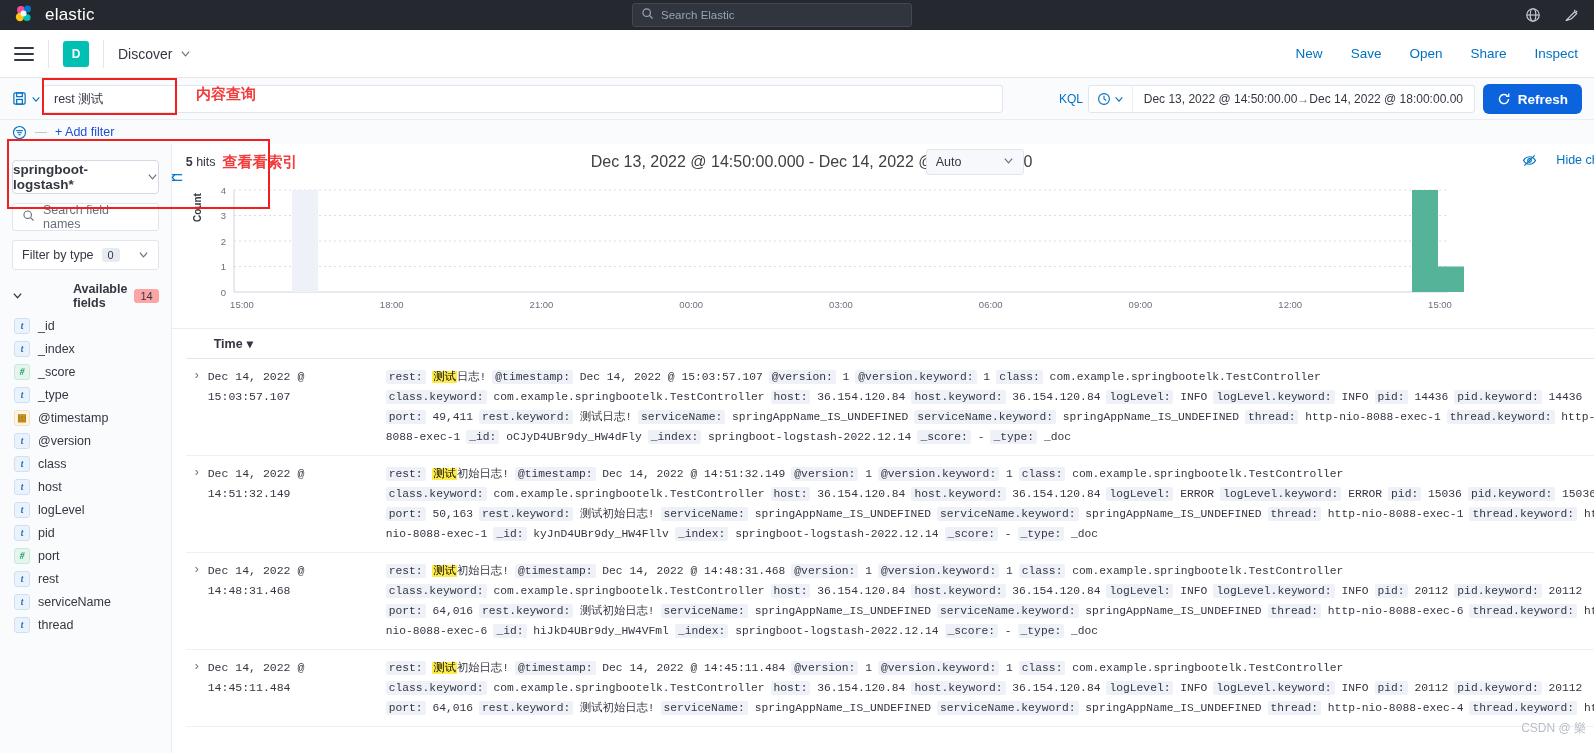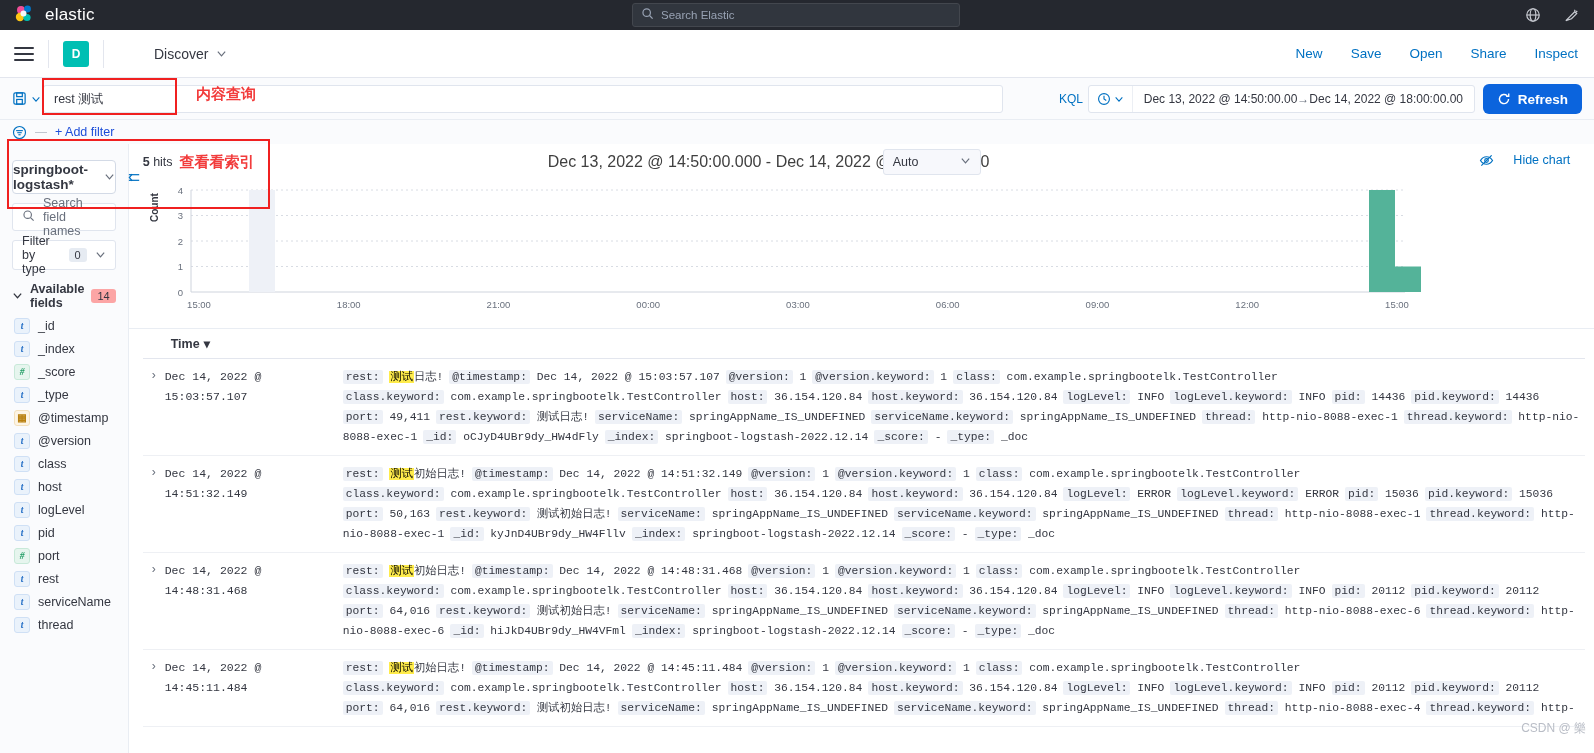--- a/index.html
+++ b/index.html
@@ -13,21 +13,21 @@
 
   
   .topbar {
     height: 30px; background: #25282f; display: flex; align-items: center;
     padding: 0 14px; position: relative;
   }
   .brand { display: flex; align-items: center; gap: 9px; }
   .brand-logo { width: 22px; height: 22px; position: relative; }
   .brand-name { color: #fff; font-size: 17px; letter-spacing: .2px; }
   .global-search {
-    position: absolute; left: 632px; top: 3px; width: 328px; height: 24px;
+    position: absolute; left: 632px; top: 3px; width: 280px; height: 24px;
     background: #31363e; border: 1px solid #43474e; border-radius: 3px;
     display: flex; align-items: center; gap: 7px; padding: 0 8px;
   }
   .global-search .ph { color: #98a2b3; font-size: 11.5px; }
   .topbar-right { position: absolute; right: 14px; top: 0; height: 30px;
     display: flex; align-items: center; gap: 22px; }
   .topbar-right .ti { color: #c9ccd3; display: flex; align-items: center; cursor: pointer; }
 
   
   .navrow {
@@ -35,21 +35,21 @@
     display: flex; align-items: center; padding: 0 14px; position: relative;
   }
   .hamburger { width: 20px; height: 14px; display: flex; flex-direction: column;
     justify-content: space-between; cursor: pointer; margin-right: 14px; }
   .hamburger i { display: block; height: 2px; background: #343741; border-radius: 1px; }
   .nav-div { width: 1px; height: 28px; background: #e3e6ee; margin-right: 14px; }
   .app-badge { width: 26px; height: 26px; background: #00bfb3; border-radius: 3px;
     color: #fff; font-size: 12px; font-weight: 700; display: flex;
     align-items: center; justify-content: center; }
   .nav-div2 { width: 1px; height: 28px; background: #e3e6ee; margin: 0 14px; }
-  .app-title { font-size: 14px; color: #343741; display: flex; align-items: center; gap: 8px; margin-left: 36px; }
+  .app-title { font-size: 14px; color: #343741; display: flex; align-items: center; gap: 8px; }
   .navrow-right { position: absolute; right: 16px; display: flex; gap: 28px; }
   .navlink { color: #0071c2; font-size: 13.5px; cursor: pointer; }
 
   
   .querybar {
     height: 42px; background: #fafbfd; border-bottom: 1px solid #e9edf3;
     display: flex; align-items: center; padding: 0 12px; position: relative;
   }
   .saved-q { display: flex; align-items: center; gap: 4px; color: #0071c2; cursor: pointer; }
   .q-input-wrap {
@@ -98,21 +98,21 @@
   .field-search { margin-top: 9px; height: 28px; border: 1px solid #e0e5ee; border-radius: 3px;
     background: #fff; display: flex; align-items: center; gap: 8px; padding: 0 9px; }
   .field-search .ph { color: #69707d; font-size: 12.5px; }
   .filter-type { margin-top: 9px; height: 30px; border: 1px solid #e0e5ee; border-radius: 3px;
     background: #fff; display: flex; align-items: center; padding: 0 9px; gap: 8px; cursor: pointer; }
   .filter-type .lbl { font-size: 12.5px; color: #343741; }
   .badge-count { background: #e6ebf2; border-radius: 3px; font-size: 11px;
     color: #343741; padding: 1px 6px; }
   .filter-type .chev { margin-left: auto; color: #69707d; }
   .avail-head { margin-top: 12px; display: flex; align-items: center; gap: 7px; cursor: pointer; }
-  .avail-head .t { font-size: 12.5px; font-weight: 700; color: #343741; }
+  .avail-head .t { font-size: 12.5px; font-weight: 700; color: #343741; margin-left: 43px; }
   .avail-head .n { margin-left: auto; background: #fca5a5; border-radius: 3px;
     font-size: 11px; color: #343741; padding: 1px 6px; }
   .field-list { margin-top: 4px; }
   .field-item { display: flex; align-items: center; gap: 8px; height: 23px; cursor: pointer;
     padding-left: 2px; }
   .ftype { width: 16px; height: 16px; border-radius: 3px; display: flex;
     align-items: center; justify-content: center; font-size: 9.5px; font-weight: 700;
     font-family: "Liberation Serif", serif; font-style: italic; }
   .ftype.string { background: #eaf2fb; color: #1f6bc4; border: 1px solid #cfe0f5; }
   .ftype.number { background: #e6f5ee; color: #1f9c63; border: 1px solid #c8e9d9; }

